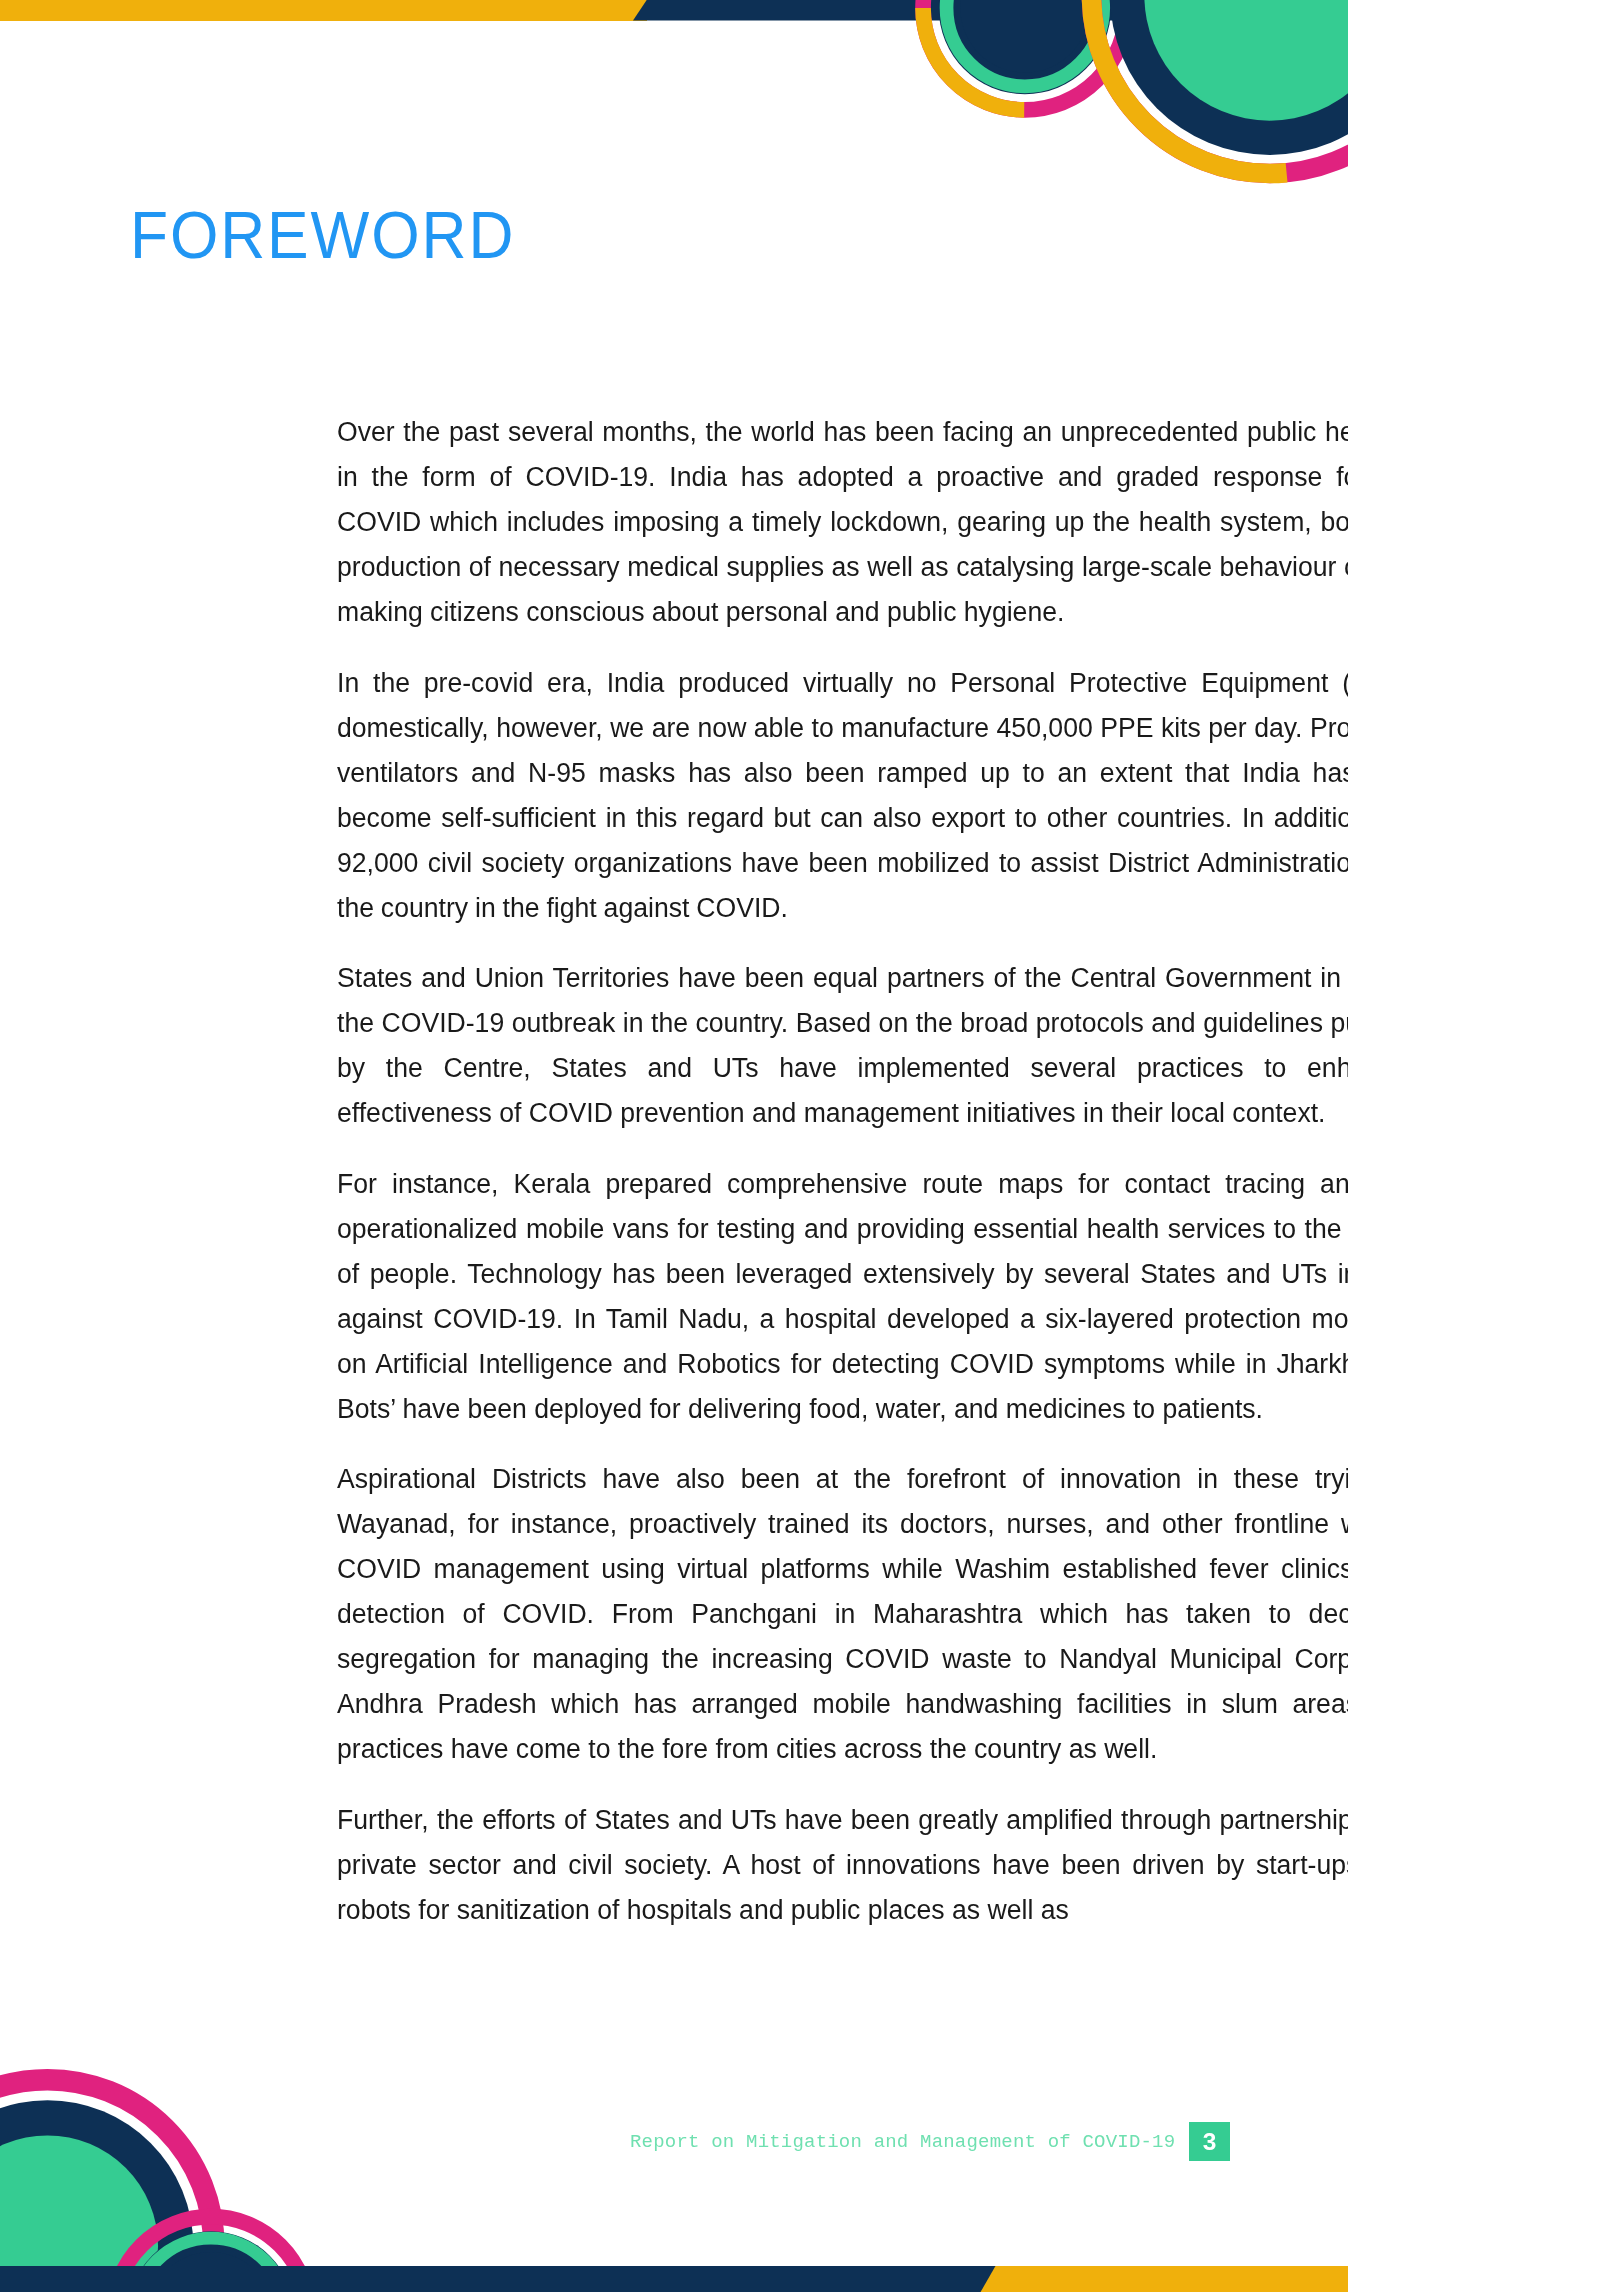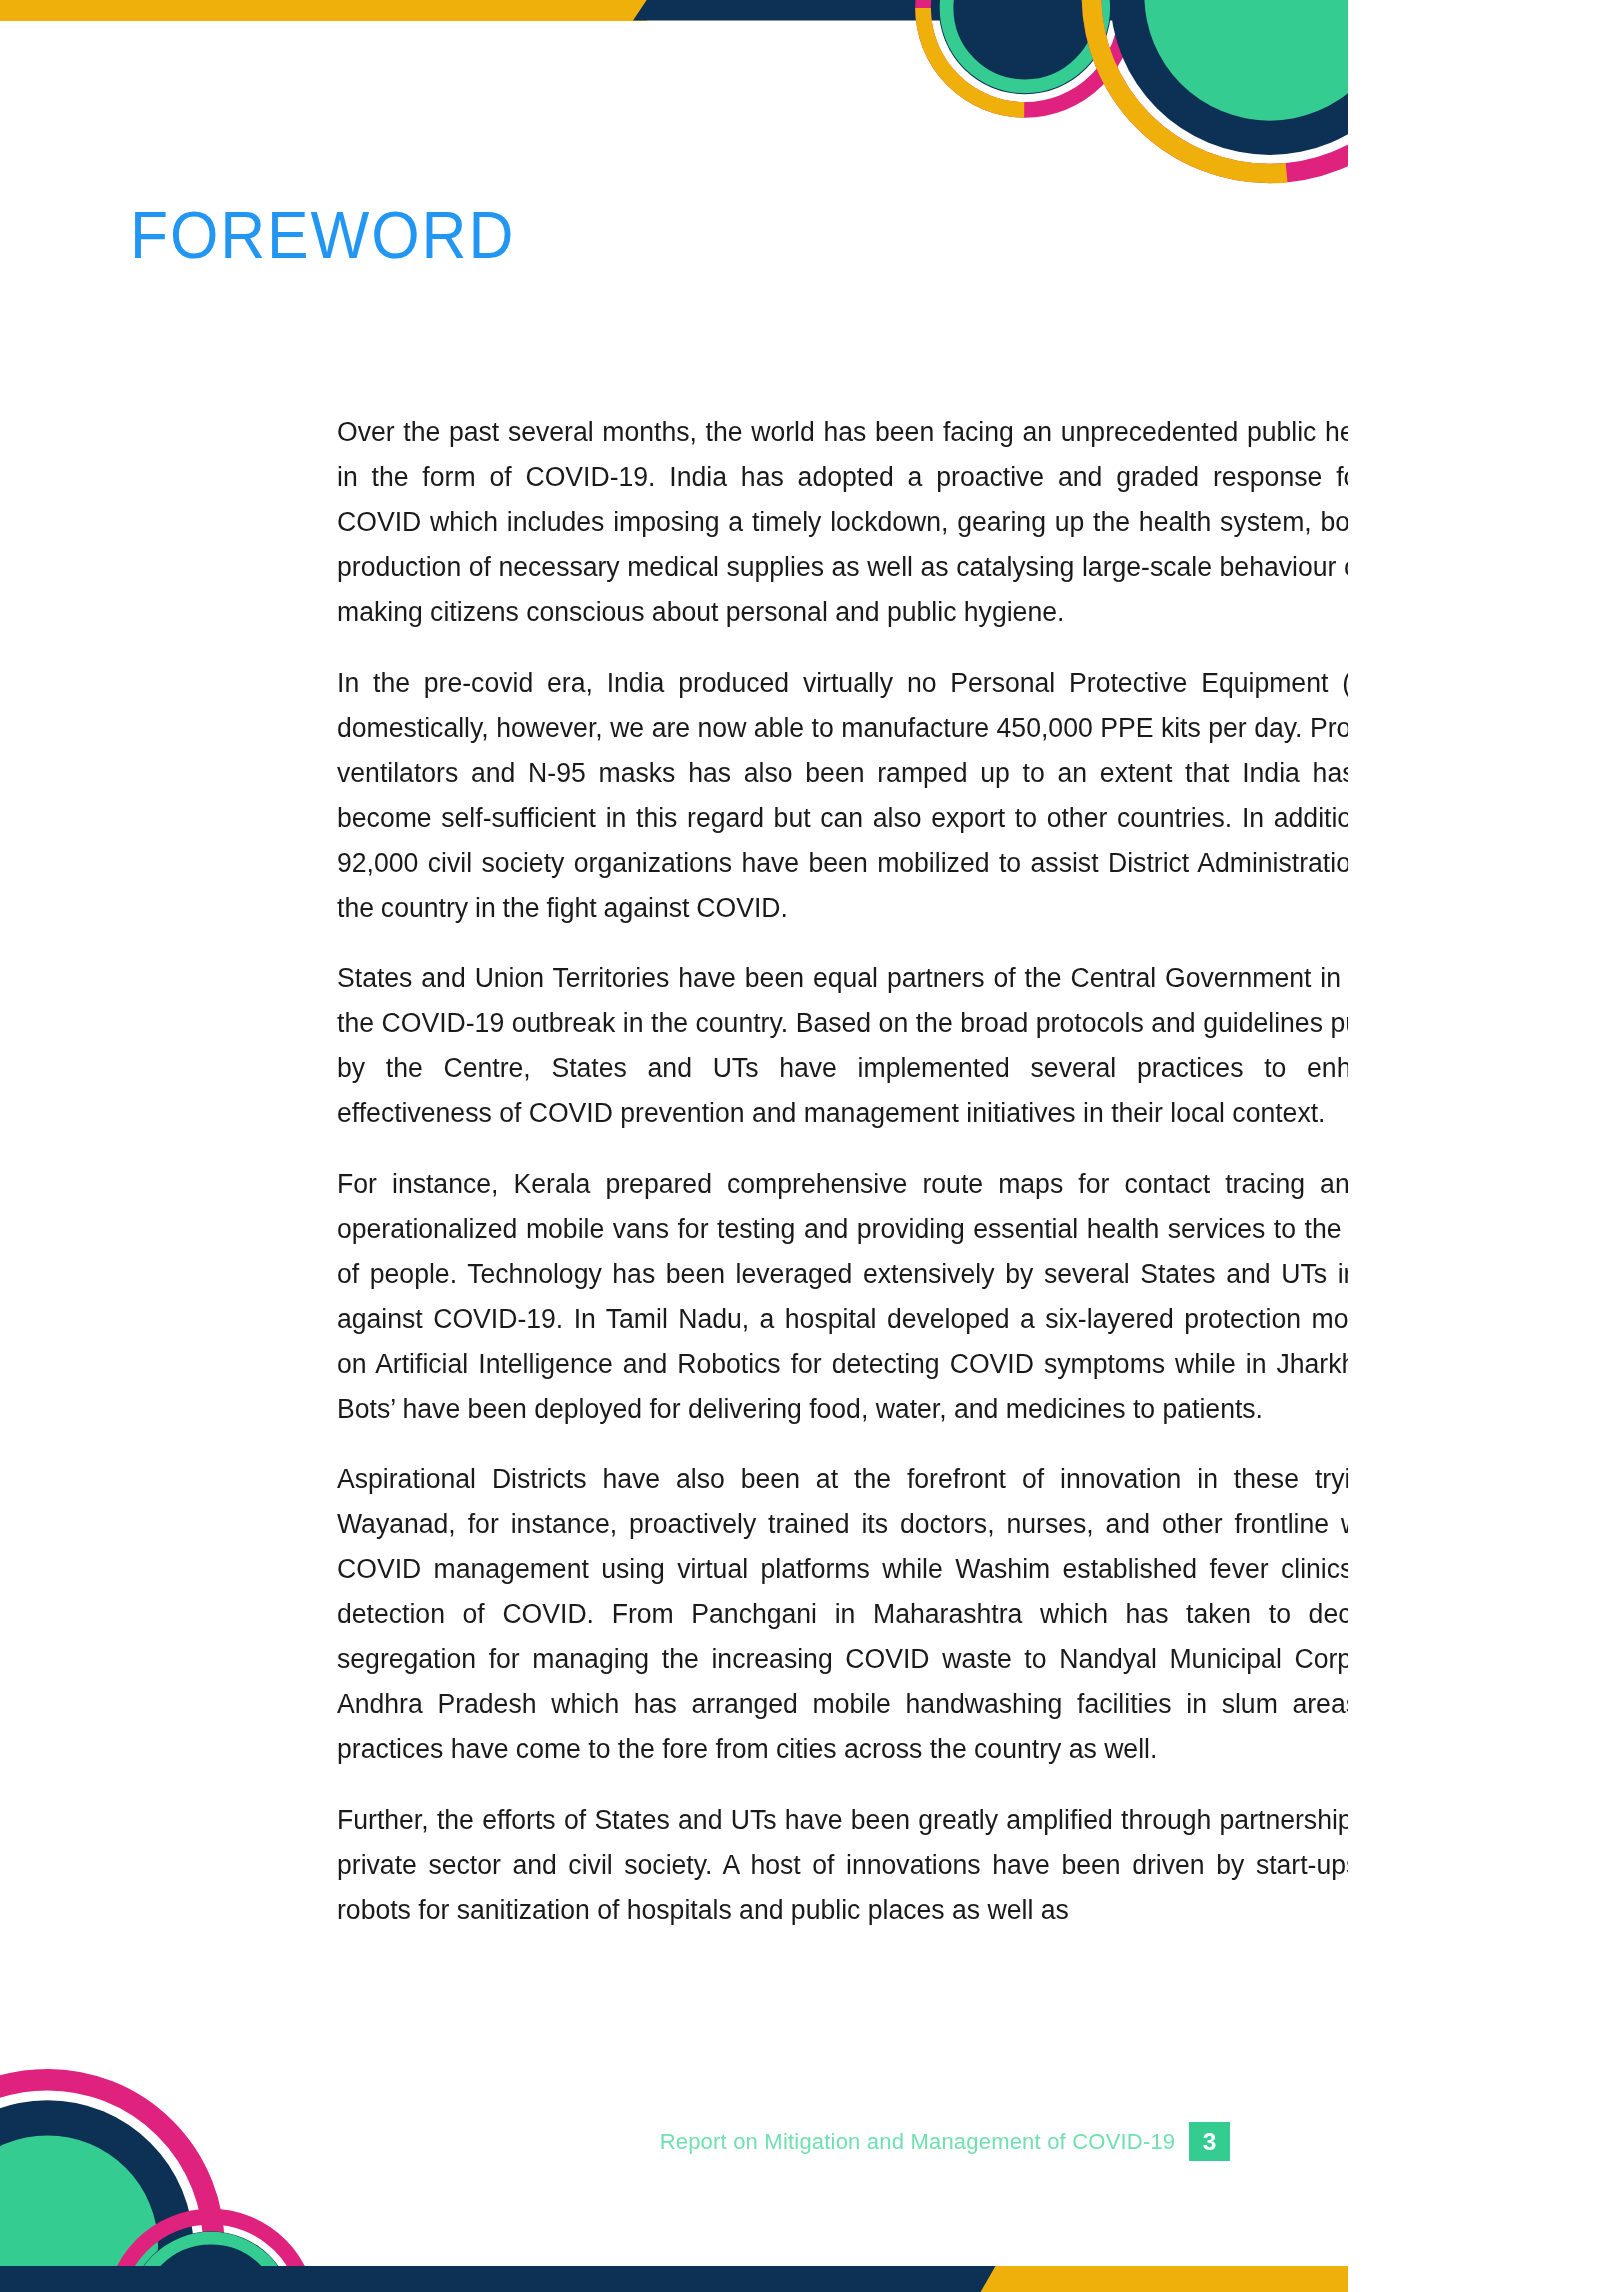--- a/index.html
+++ b/index.html
@@ -120,25 +120,25 @@
   
   .footer {
     position: absolute;
     right: 118px;
     bottom: 132px;
     display: flex;
     align-items: center;
     gap: 13.7px;
   }
   .footer-text {
-    font-size: 22px;
+    font-size: 19px;
     font-weight: 300;
     color: #6FE0B0;
     letter-spacing: 0.2px;
-    font-family: Liberation Sans, sans-serif;
+    font-family: Liberation Mono, monospace;
     white-space: nowrap;
   }
   .page-badge {
     background: #35CC92;
     color: #ffffff;
     font-size: 24.5px;
     font-weight: bold;
     width: 41px;
     height: 39px;
     display: flex;

